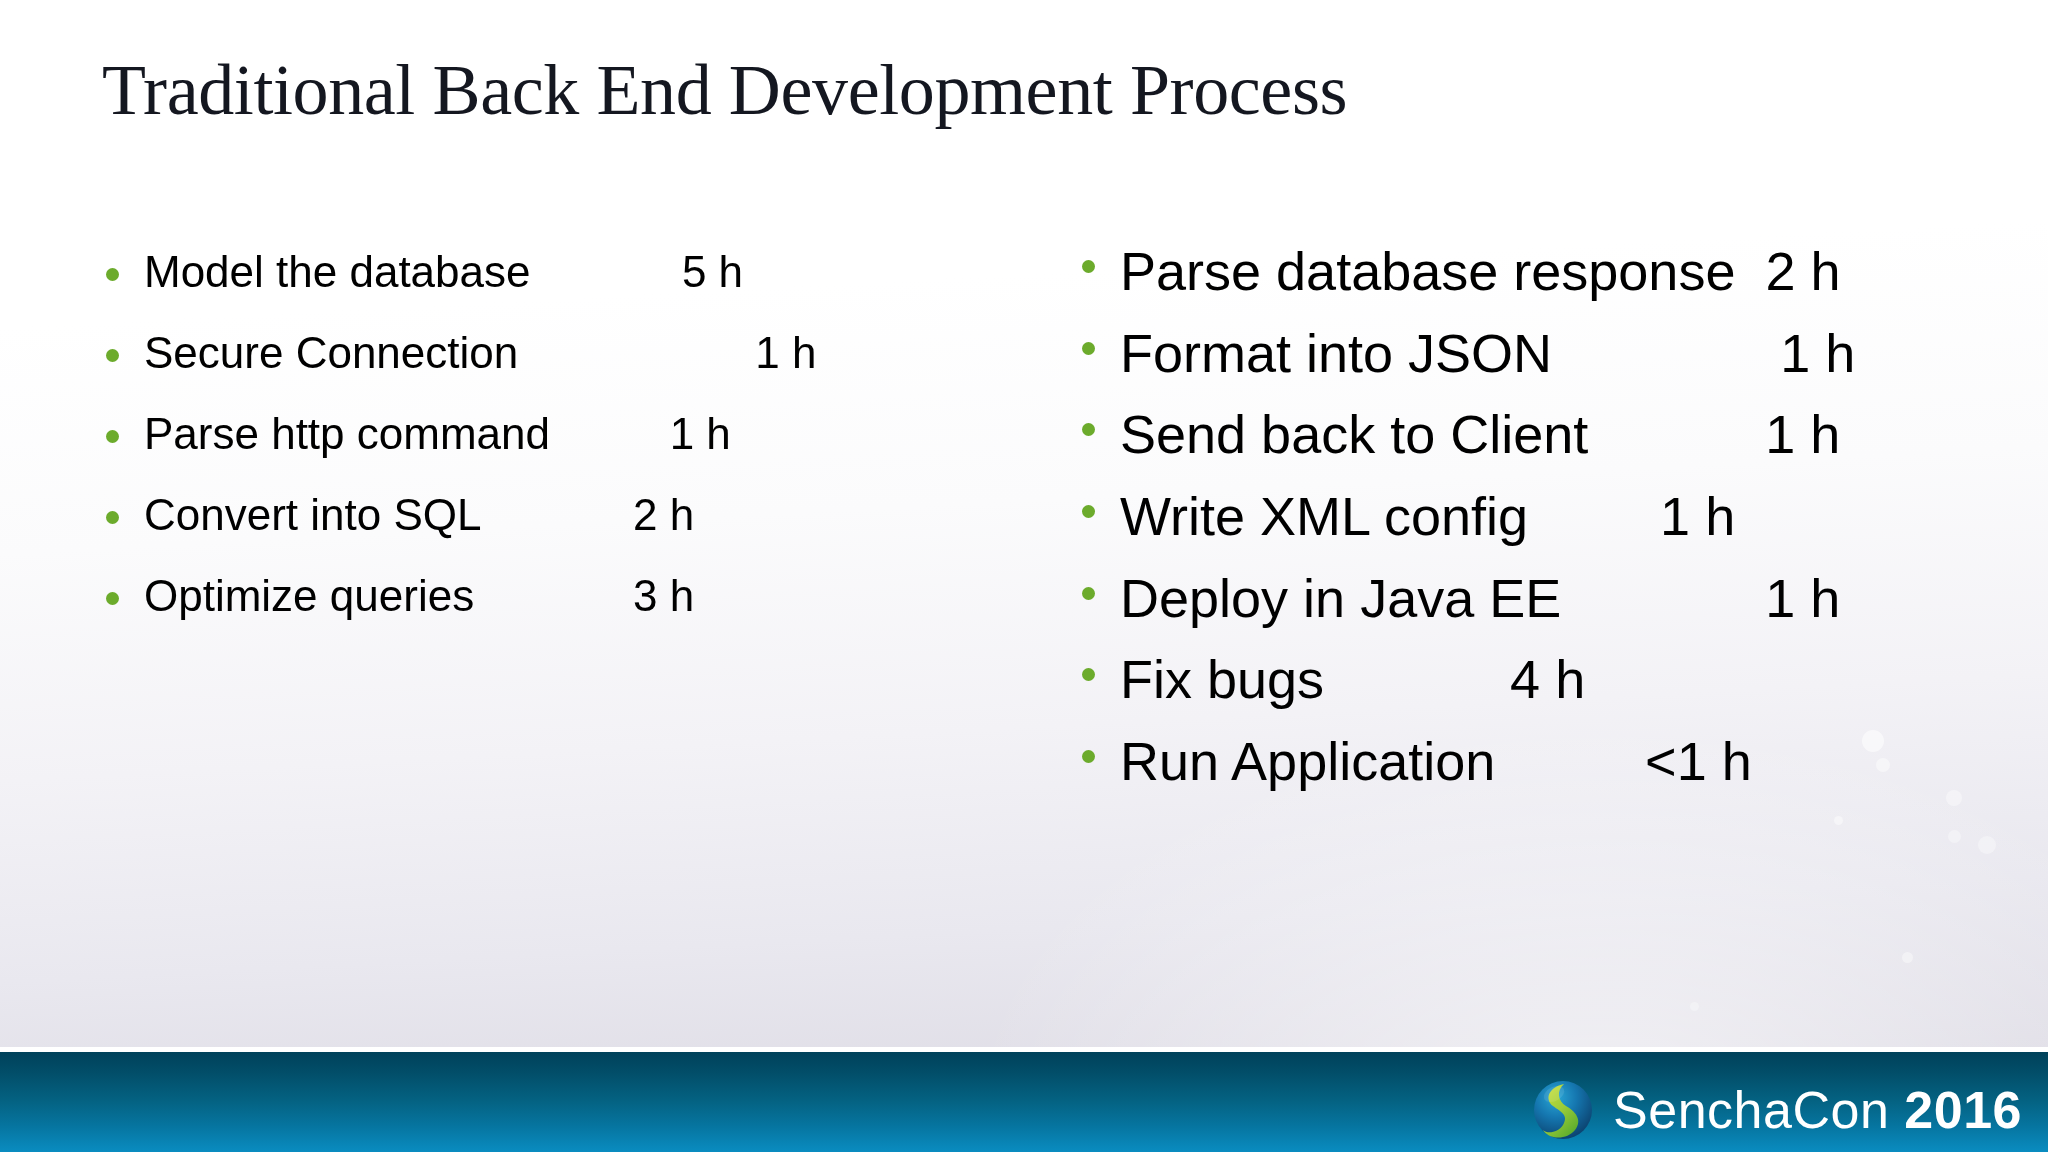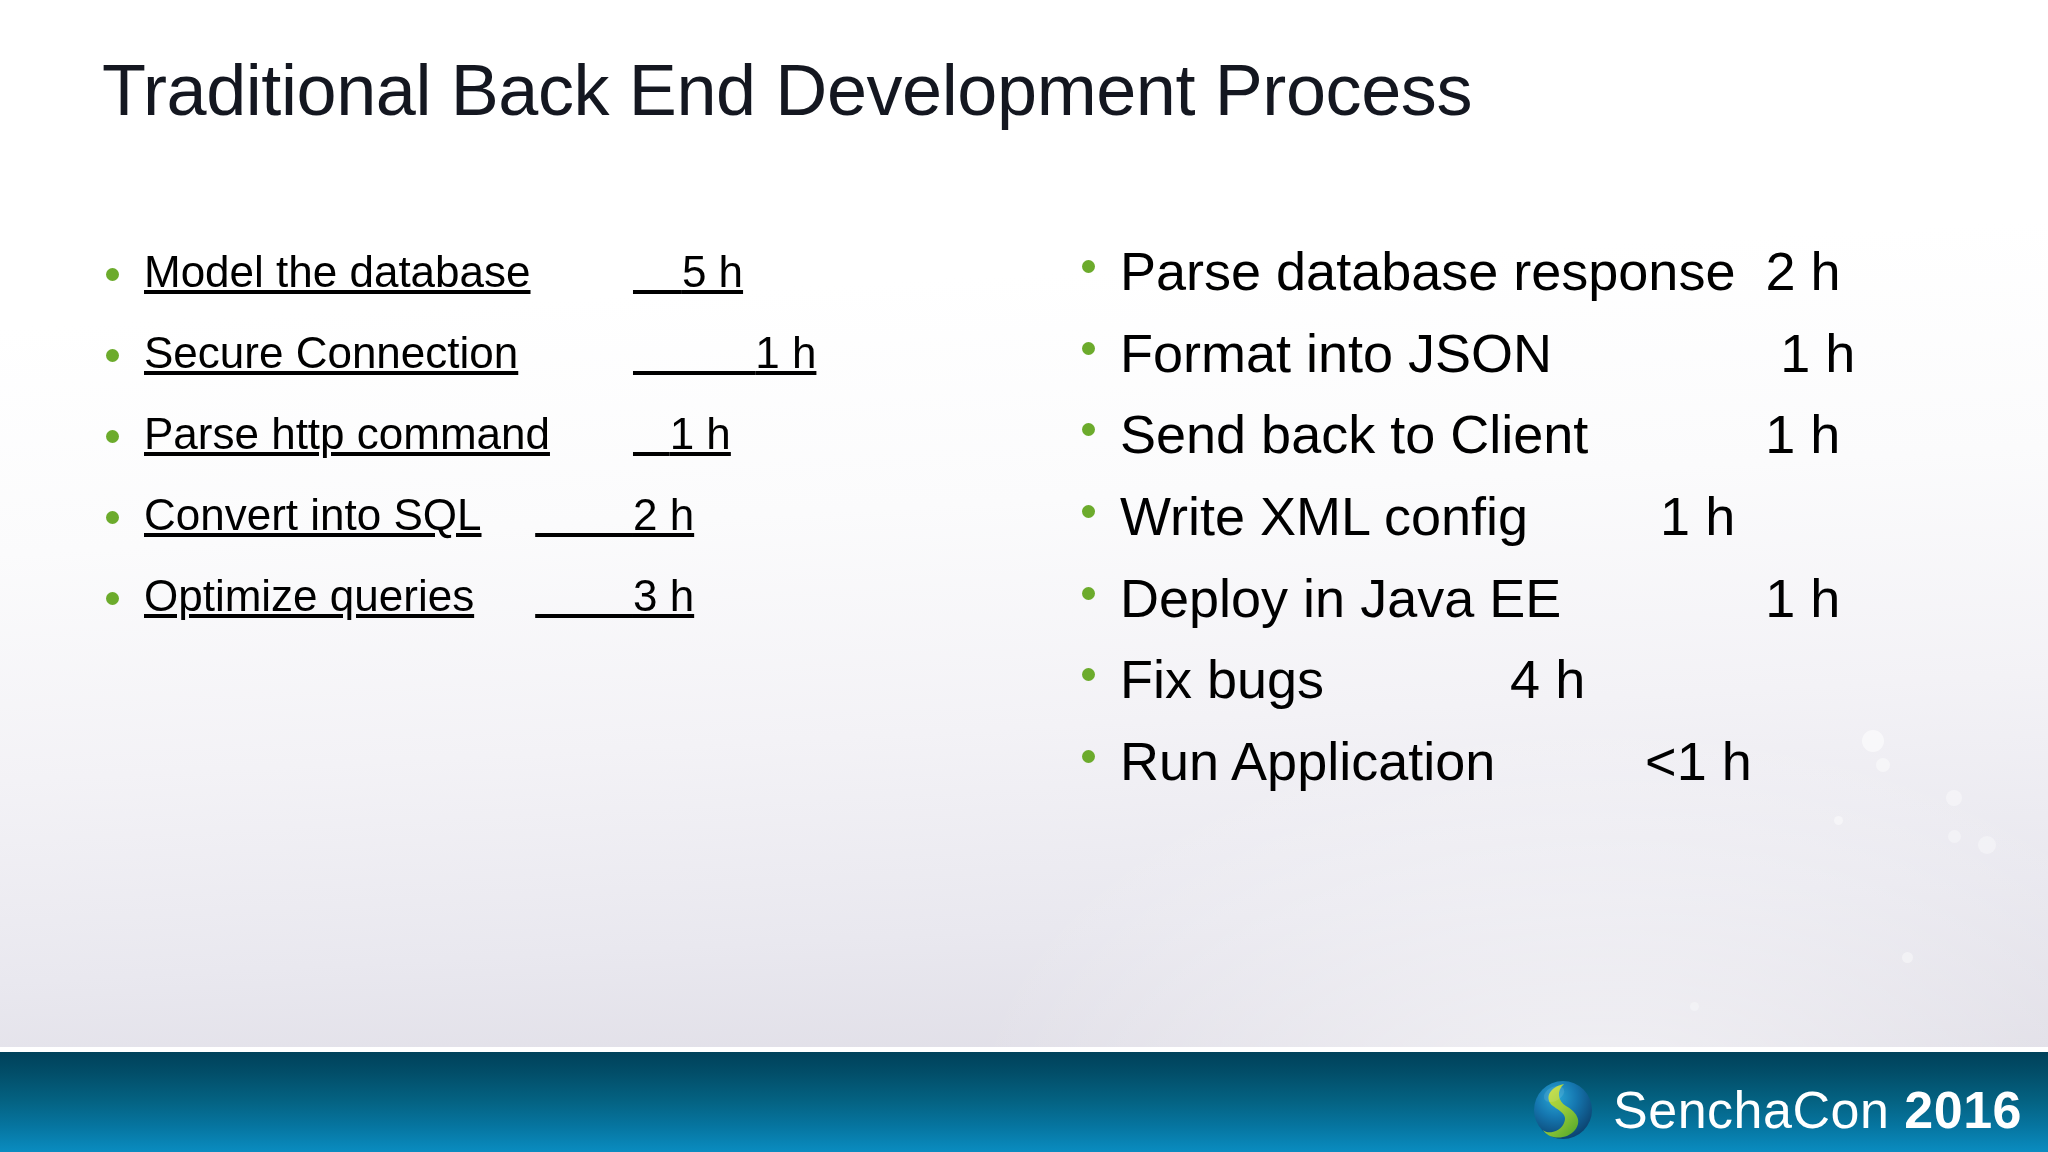--- a/index.html
+++ b/index.html
@@ -35,34 +35,35 @@
   #title {
     position:absolute;
     left:102px; top:52px;
     width:1700px;
     font-size:72px;
     line-height:1.08;
     font-weight:400;
     letter-spacing:-0.4px;
     color:#141720;
     white-space:nowrap;
+    font-family:Liberation Serif, serif;
   }
 
   
   .col { position:absolute; }
   #col-left  { left:86px;  top:246px; width:840px; }
   #col-right { left:1062px; top:240px; width:900px; }
 
   .bullet-row {
     position:relative;
     padding-left:58px;
     color:#000000;
     font-weight:400;
   }
-  #col-left  .bullet-row { font-size:44px; line-height:1.16; margin-bottom:30px;text-decoration:underline; }
+  #col-left  .bullet-row { font-size:44px; line-height:1.16; margin-bottom:30px; }
   #col-right .bullet-row { font-size:54px; line-height:1.16; margin-bottom:19px; }
 
   .bullet-row .dot {
     position:absolute;
     left:20px;
     width:13px; height:13px;
     border-radius:50%;
     background:#6cab2c;
   }
   #col-left  .bullet-row .dot { top:22px; }

